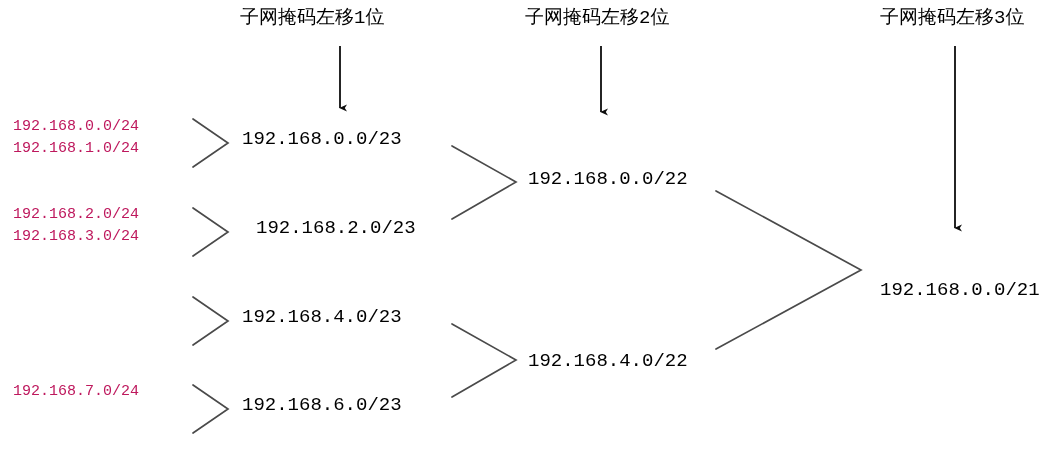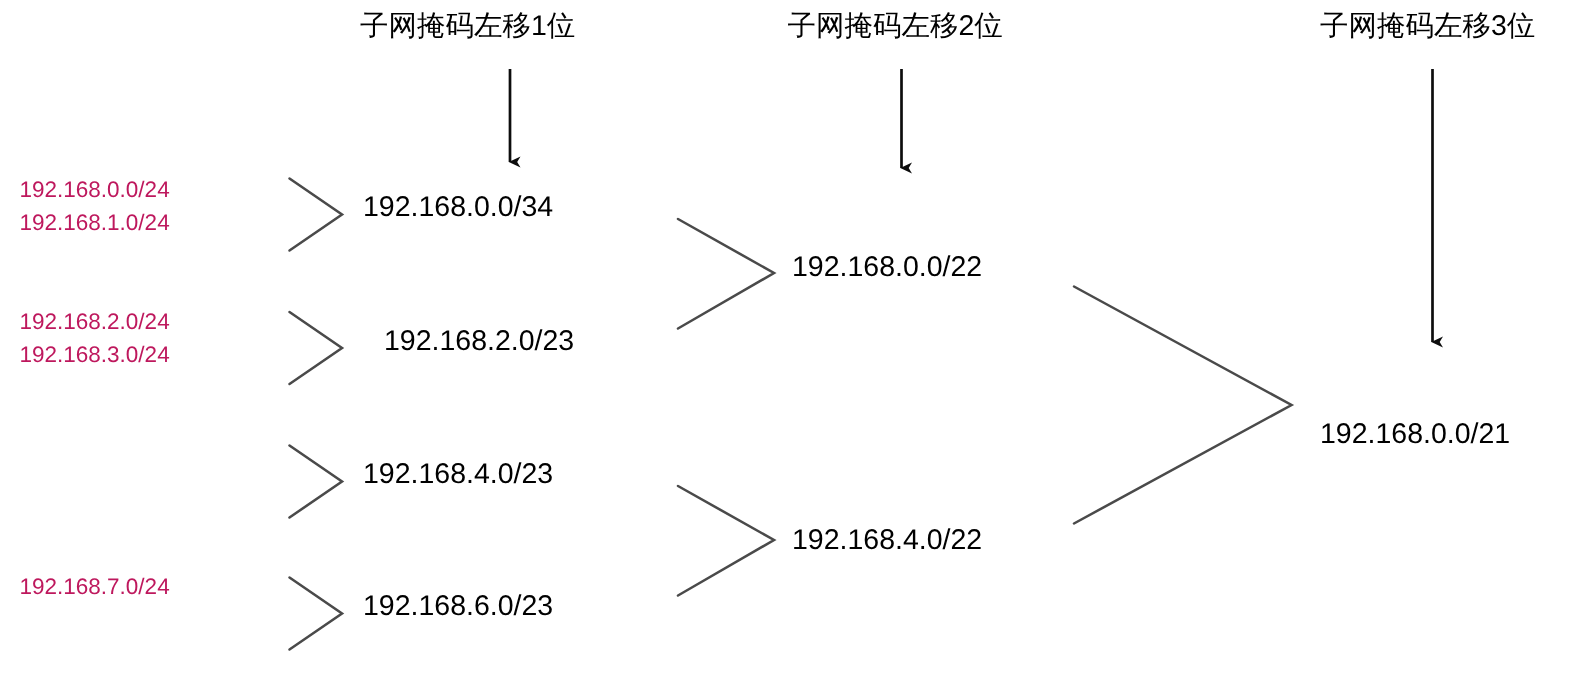--- a/index.html
+++ b/index.html
@@ -5,21 +5,21 @@
   html, body {
     margin: 0;
     padding: 0;
     background: #ffffff;
   }
   #canvas {
     position: relative;
     width: 1060px;
     height: 452px;
     background: #ffffff;
-    font-family: Liberation Sans, sans-serif;
+    font-family: Liberation Mono, monospace;
     overflow: hidden;
   }
   .hdr {
     position: absolute;
     font-size: 19px;
     line-height: 24px;
     color: #000000;
     white-space: nowrap;
     letter-spacing: 0px;
   }
@@ -67,21 +67,21 @@
   <div class="addr-pair" style="left:13px; top:204px;">
     <div>192.168.2.0/24</div>
     <div>192.168.3.0/24</div>
   </div>
 
 
   <div class="addr-pair" style="left:13px; top:381px;">
     <div>192.168.7.0/24</div>
   </div>
 
-  <div class="addr" style="left:242px; top:128px;">192.168.0.0/34</div>
+  <div class="addr" style="left:242px; top:128px;">192.168.0.0/23</div>
 
   <div class="addr" style="left:256px; top:217px;">192.168.2.0/23</div>
 
   <div class="addr" style="left:242px; top:306px;">192.168.4.0/23</div>
 
   <div class="addr" style="left:242px; top:394px;">192.168.6.0/23</div>
 
   <div class="addr" style="left:528px; top:168px;">192.168.0.0/22</div>
 
   <div class="addr" style="left:528px; top:350px;">192.168.4.0/22</div>

